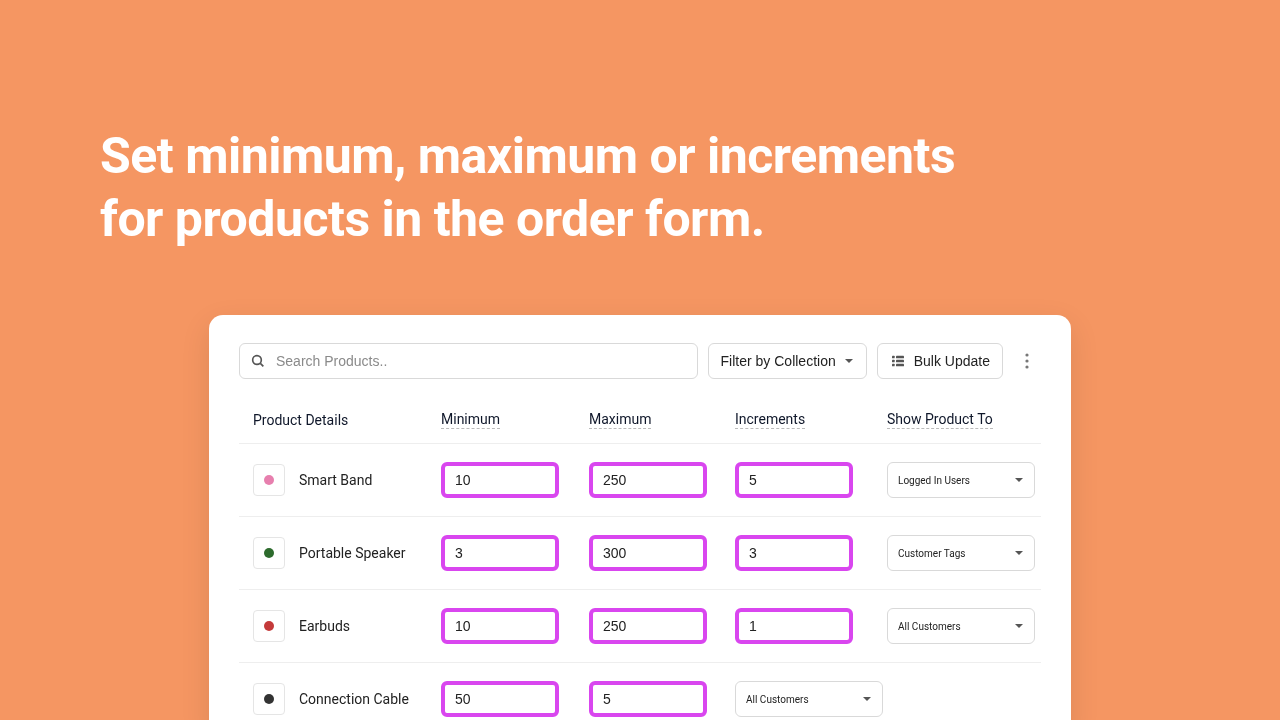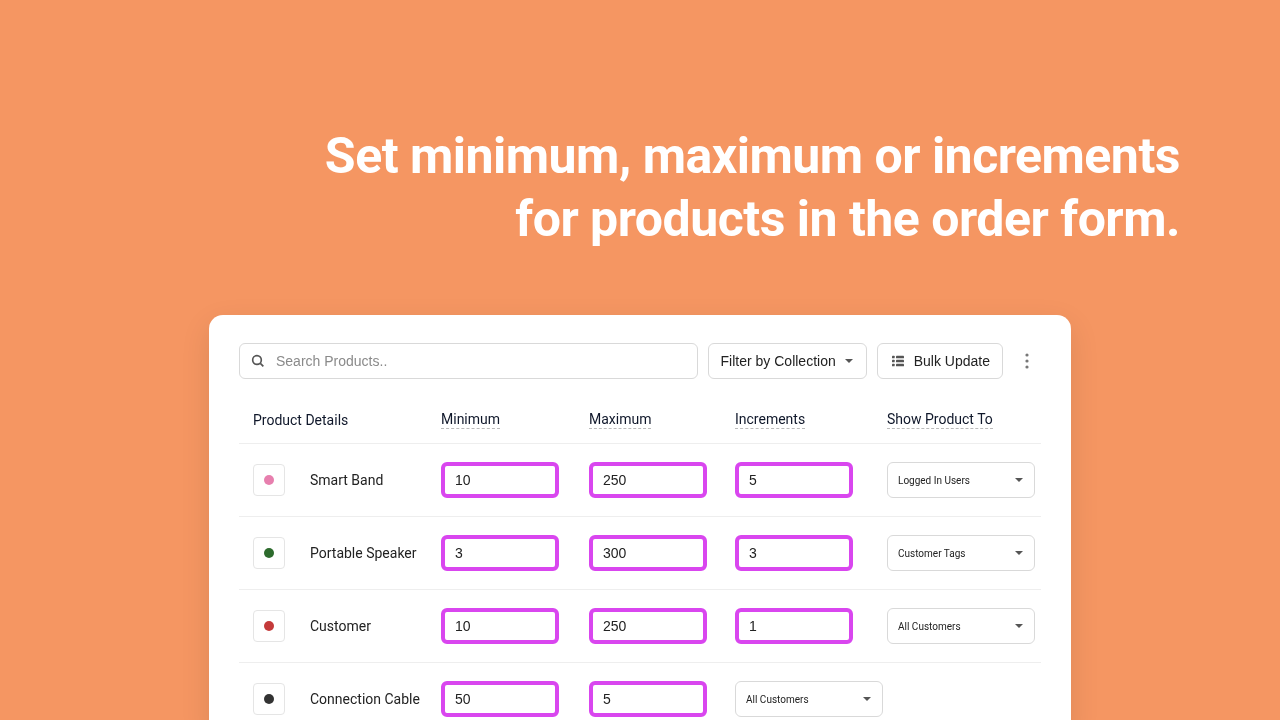--- a/index.html
+++ b/index.html
@@ -5,21 +5,21 @@
 * { box-sizing: border-box; margin: 0; padding: 0; }
 body {
   width: 1280px;
   height: 720px;
   background: #f59662;
   font-family: -apple-system, BlinkMacSystemFont, "Segoe UI", Roboto, Helvetica, Arial, sans-serif;
   overflow: hidden;
 }
 .hero-title {
   color: #fff;
-  text-align: right;
+  text-align: left;
   font-size: 50px;
   font-weight: 700;
   line-height: 1.25;
   padding: 125px 100px 0;
   letter-spacing: -0.5px;
 }
 .card {
   width: 862px;
   margin: 65px auto 0;
   background: #fff;
@@ -86,21 +86,21 @@
   font-size: 14px;
 }
 .thead .ul { border-bottom: 1px dashed #bbb; display: inline-block; padding-bottom: 1px; }
 .trow {
   border-top: 1px solid #eee;
   padding: 18px 14px;
 }
 .prod {
   display: flex;
   align-items: center;
-  gap: 25px;
+  gap: 14px;
 }
 .thumb {
   width: 32px;
   height: 32px;
   border: 1px solid #e5e5e5;
   border-radius: 4px;
   display: flex;
   align-items: center;
   justify-content: center;
 }
@@ -229,21 +229,21 @@
       </div>
     </div>
   </div>
         <div class="trow">
     <div class="prod">
       <div class="thumb">
         <svg width="16" height="16" viewBox="0 0 16 16">
           <circle cx="8" cy="8" r="5" fill="#c43a3a"></circle>
         </svg>
       </div>
-      <span class="pname">Customer</span>
+      <span class="pname">Earbuds</span>
     </div>
     <div><input class="num-input" value="10" style=""></div>
     <div><input class="num-input" value="250" style=""></div>
     <div><input class="num-input" value="1" style=""></div>
     <div>
       <div class="select-btn">
         <span>All Customers</span>
         <svg class="icon-caret" viewBox="0 0 10 10">
                 <path d="M1 3 L5 7 L9 3 Z" fill="currentColor"></path>
               </svg>

